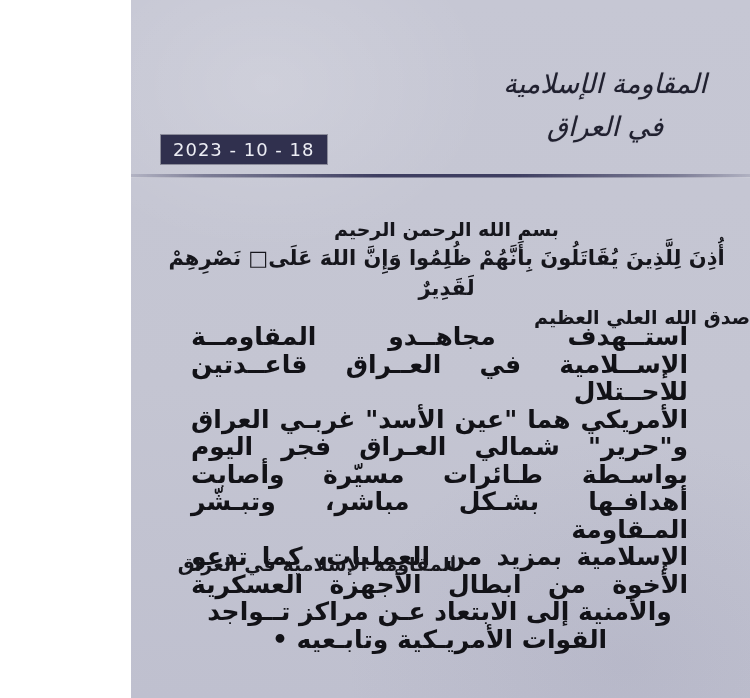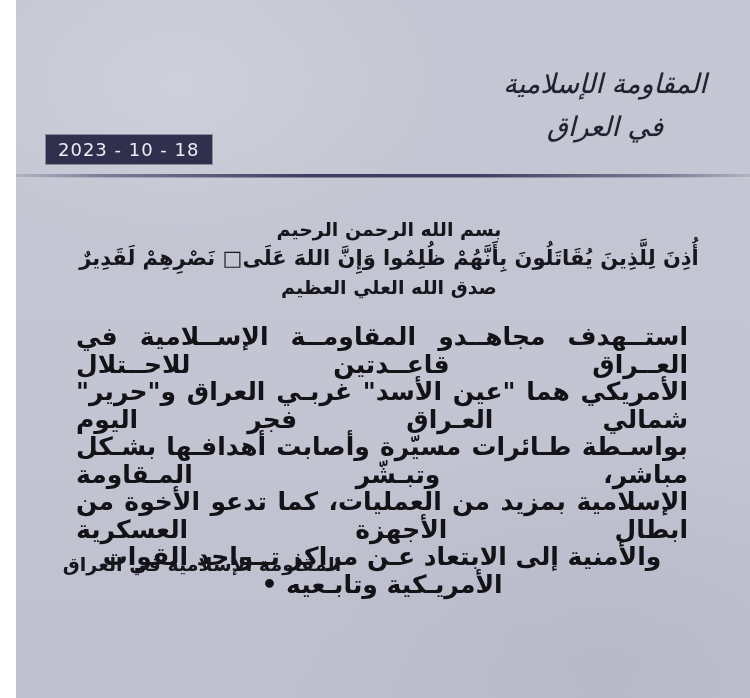--- a/index.html
+++ b/index.html
@@ -1,21 +1,21 @@
 <!DOCTYPE html>
 <html lang="ar" dir="rtl"><head>
 <meta charset="utf-8">
 <style>
   html, body {
     margin: 0;
     padding: 0;
   }
   .page {
     position: relative;
-    width: 734px;
+    width: 619px;
     height: 698px;
     overflow: hidden;
     background:
       radial-gradient(ellipse 60% 40% at 22% 12%, rgba(255,255,255,0.16), rgba(255,255,255,0) 60%),
       radial-gradient(ellipse 70% 50% at 80% 95%, rgba(125,125,155,0.12), rgba(125,125,155,0) 65%),
       linear-gradient(180deg, #c6c7d4 0%, #c4c5d2 55%, #bfc0cf 100%);
     font-family: "DejaVu Sans", sans-serif;
     direction: rtl;
   }
 
@@ -84,20 +84,21 @@
     font-size: 19px;
     line-height: 27px;
   }
   .invocation .verse {
     font-size: 21px;
     line-height: 30px;
   }
   .invocation .closing {
     font-size: 19px;
     line-height: 28px;
+    text-align: right;
   }
 
   
   .body-text {
     position: absolute;
     top: 323px;
     right: 62px;
     left: 60px;
     color: #121217;
     font-weight: bold;

